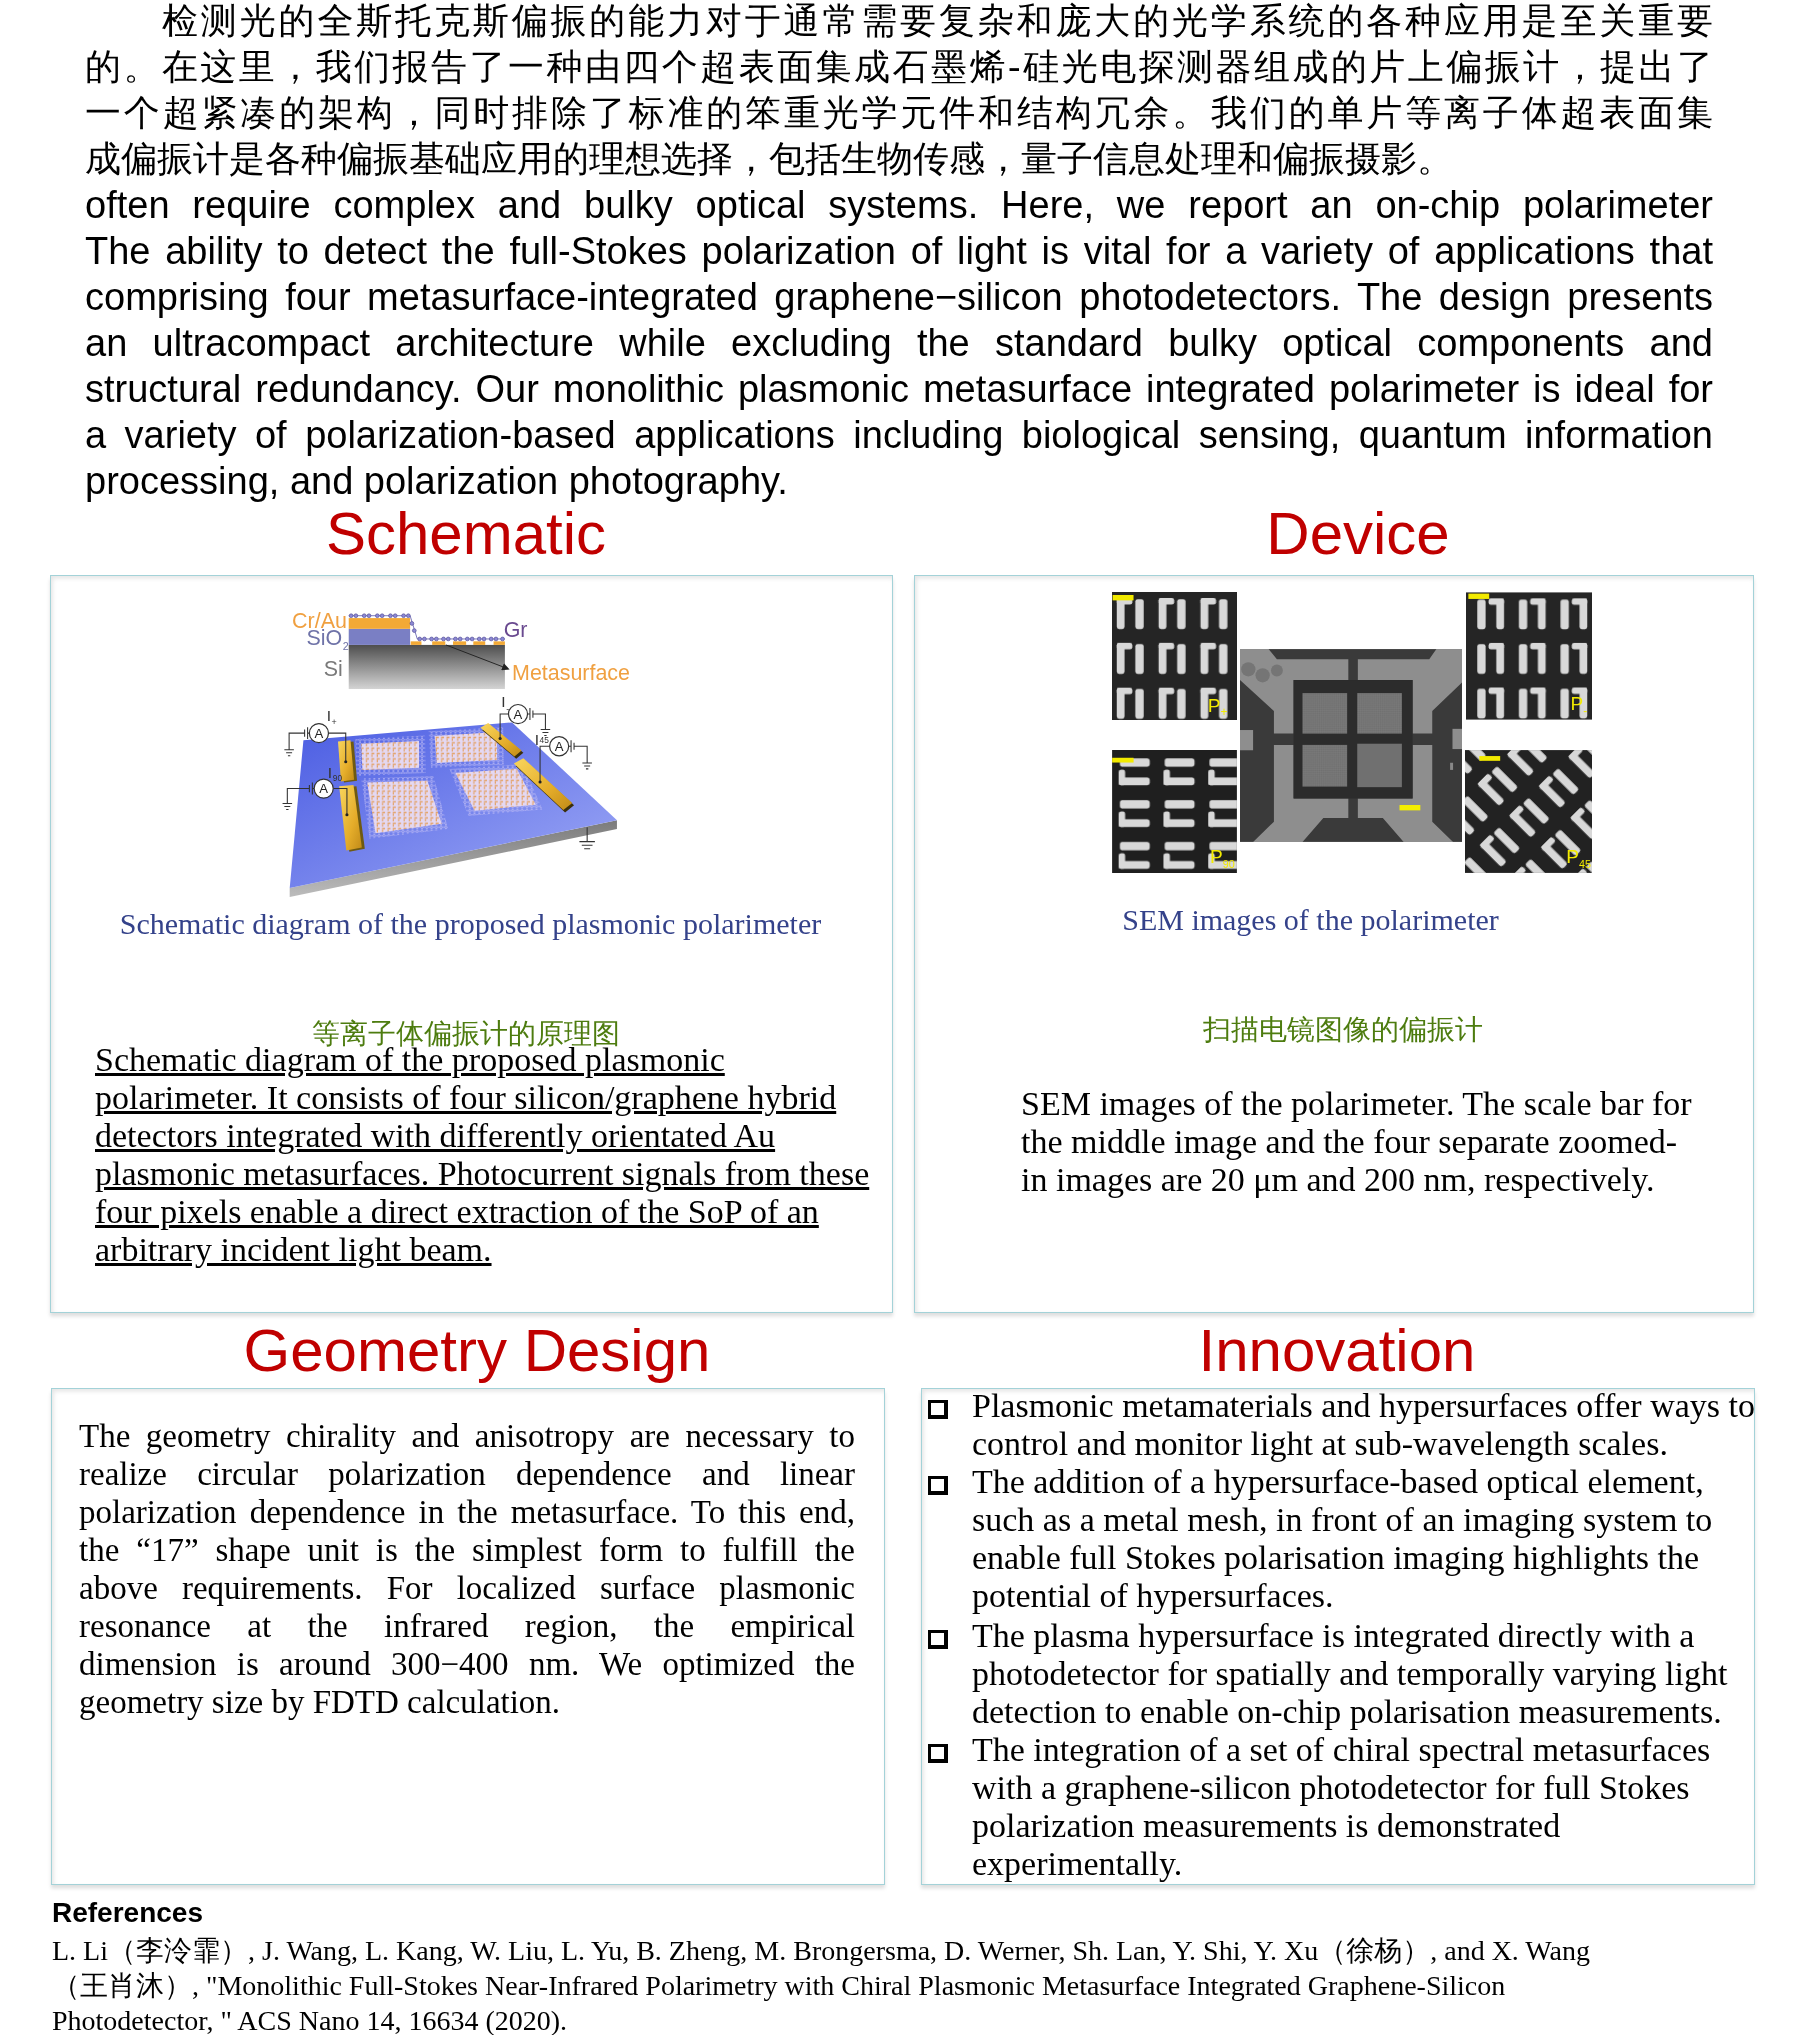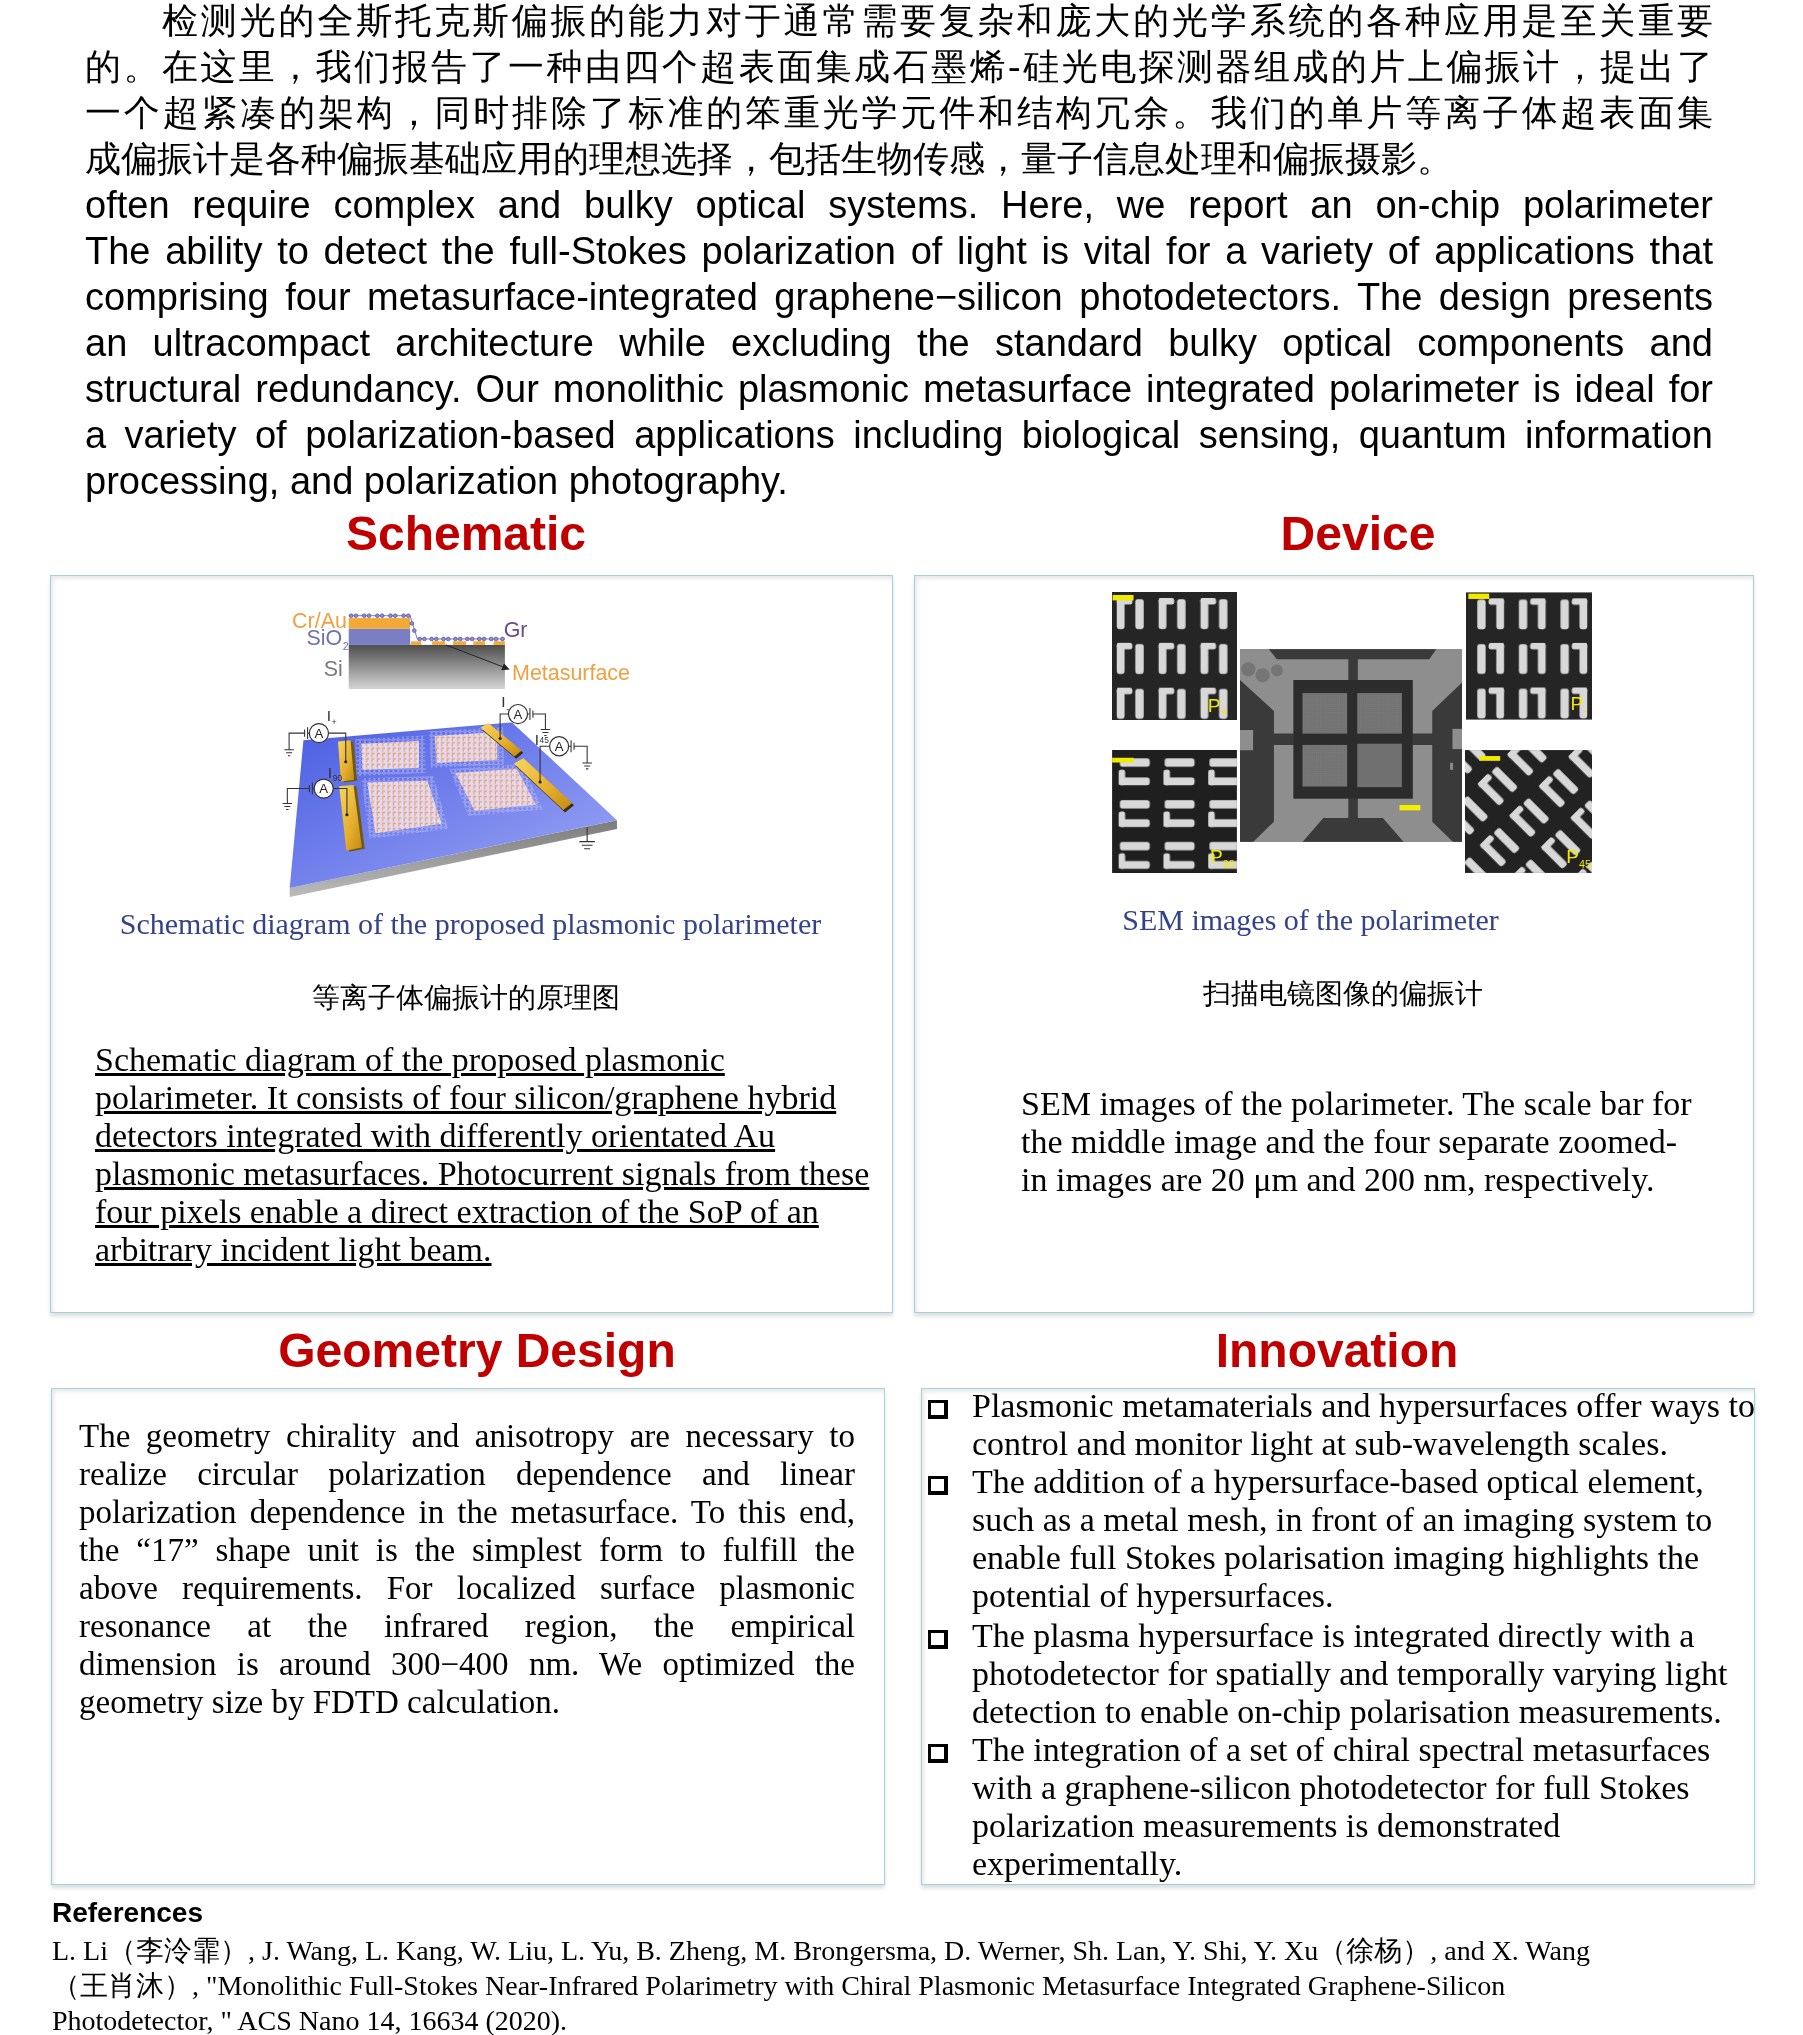--- a/index.html
+++ b/index.html
@@ -8,29 +8,29 @@
 
   
   .abstract { position:absolute; left:85px; top:-2.4px; width:1628px; }
   .abstract .ln { height:46px; line-height:46px; overflow:visible; }
   .abstract .zh { font-family:"DejaVu Sans", sans-serif; font-size:36px; }
   .abstract .en { font-family:"Liberation Sans", sans-serif; font-size:38px; }
   .just { text-align:justify; text-align-last:justify; }
   .indent { text-indent:77px; }
 
   
-  .sec-head { position:absolute; width:596px; text-align:center; font-family:"Liberation Sans", sans-serif; font-weight:bold; font-size:48px; line-height:48px; color:#c00000; white-space:nowrap; }
+  .sec-head { position:absolute; width:596px; text-align:center; font-family:"Liberation Sans", sans-serif; font-weight:normal; font-size:60px; line-height:48px; color:#c00000; white-space:nowrap; }
 
   
   .box { position:absolute; box-sizing:border-box; border:1.2px solid #a3d2d8; background:#ffffff;
          box-shadow: inset 1.8px 2.4px 4.2px rgba(0,0,0,0.10), 0 3.6px 3.6px rgba(0,0,0,0.13); }
 
   
   .cap-en { position:absolute; width:835px; text-align:center; font-family:"Liberation Serif", serif; font-size:30px; line-height:36px; color:#34428a; white-space:nowrap; }
-  .cap-zh { position:absolute; width:596px; text-align:center; font-family:"DejaVu Sans", sans-serif; font-size:28px; line-height:36px; color:#000000; white-space:nowrap; }
+  .cap-zh { position:absolute; width:596px; text-align:center; font-family:"DejaVu Sans", sans-serif; font-size:28px; line-height:36px; color:#4d7c0f; white-space:nowrap;margin-top:36px; }
 
   
   .body-lines { position:absolute; }
   .body-lines .ln { font-family:"Liberation Serif", serif; font-size:34px; line-height:38px; height:38px; white-space:nowrap; }
   .geo-lines { position:absolute; left:79px; top:1417px; width:776px; }
   .geo-lines .ln { font-family:"Liberation Serif", serif; font-size:33px; line-height:38px; height:38px; }
 
   
   .inno-item { position:absolute; left:928px; }
   .bullet { position:absolute; left:0; top:13px; width:20px; height:19px; box-sizing:border-box;

